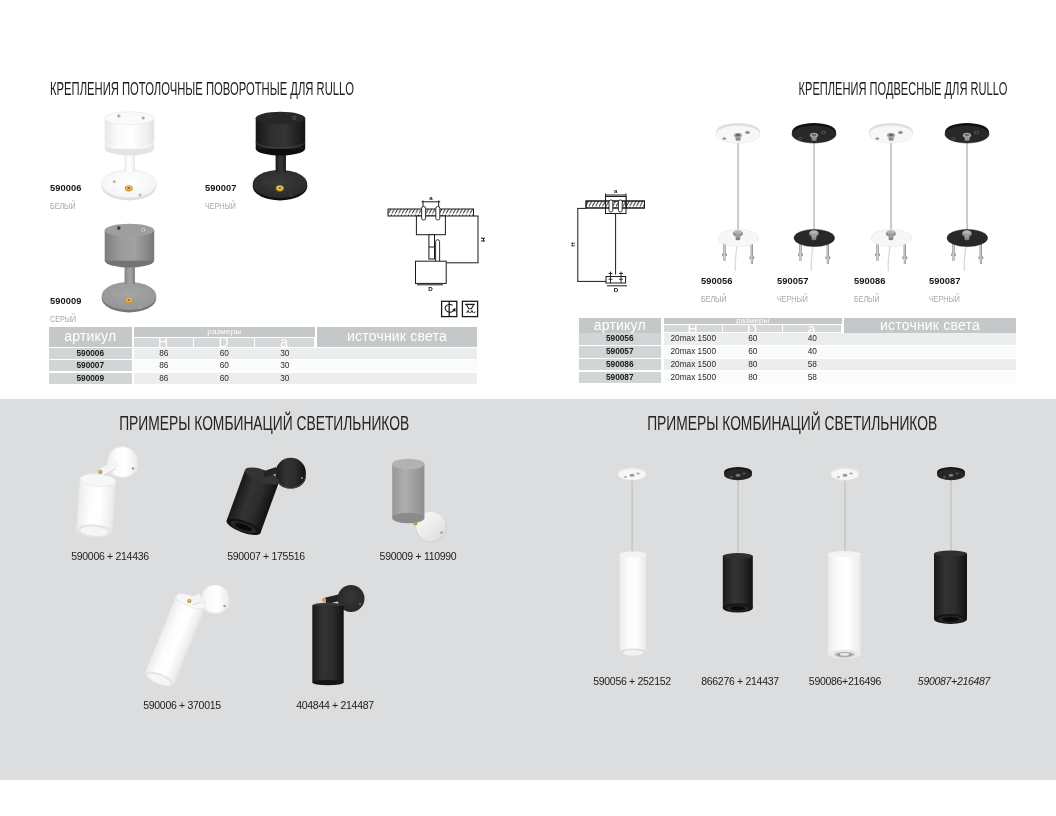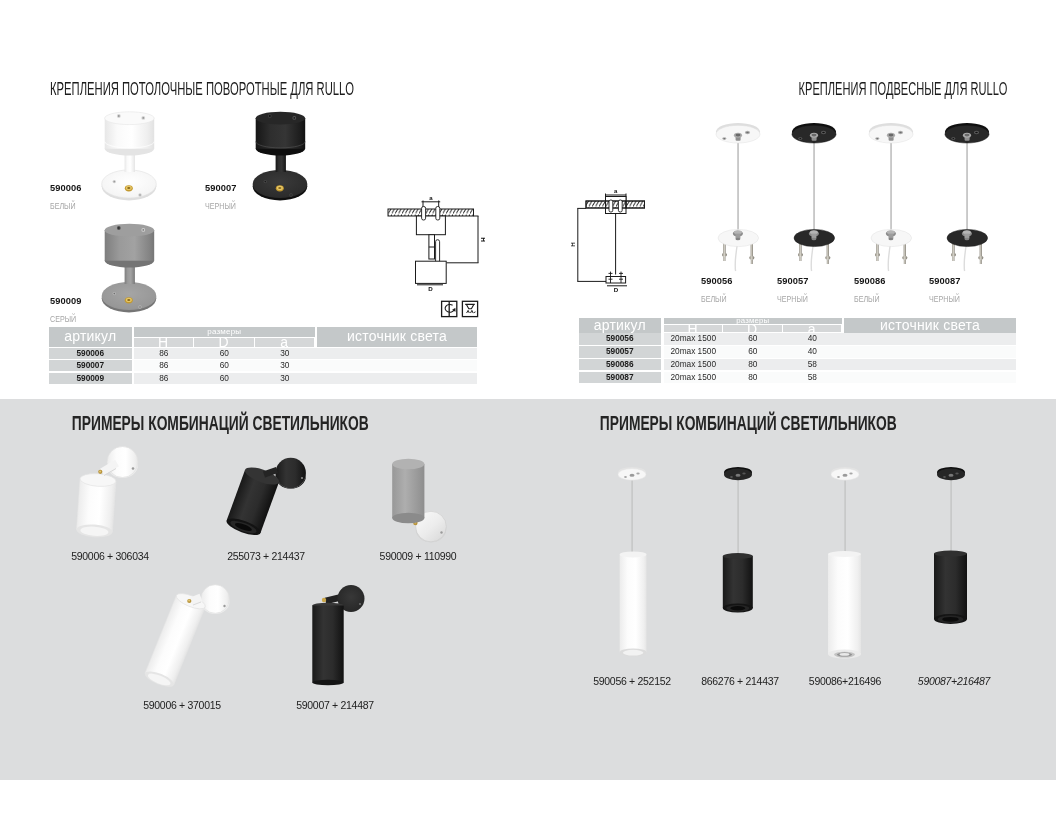--- a/index.html
+++ b/index.html
@@ -1,20 +1,20 @@
 <!DOCTYPE html>
 <html><head>
 <meta charset="utf-8">
 <style>
   html,body{margin:0;padding:0;background:#fff;}
   #page{position:relative;width:1056px;height:816px;background:#fff;overflow:hidden;
         font-family:"Liberation Sans",sans-serif;-webkit-font-smoothing:antialiased;}
   .abs{position:absolute;}
   .h1{position:absolute;font-size:17.5px;font-weight:normal;color:#1c1c1c;white-space:nowrap;}
-  .sect{position:absolute;width:528px;text-align:left;font-size:20.5px;font-weight:bold;color:#242424;white-space:nowrap;}
+  .sect{position:absolute;width:528px;text-align:center;font-size:20.5px;font-weight:normal;color:#242424;white-space:nowrap;}
   .code{font-size:9.3px;font-weight:bold;color:#161616;line-height:11.5px;letter-spacing:.1px;}
   .cname{font-size:8.7px;color:#a6a6a6;line-height:11px;display:inline-block;transform:scaleX(.82);transform-origin:0 0;}
   .combo{position:absolute;font-size:10.5px;color:#222;white-space:nowrap;text-align:center;width:160px;letter-spacing:-.3px;}
   .grayband{position:absolute;left:0;top:399px;width:1056px;height:381px;background:#dcddde;}
   
   .tcell{position:absolute;overflow:hidden;}
   .thead{color:#fff;font-size:14px;text-align:center;letter-spacing:.2px;}
   .tdata{color:#2a2a2a;font-size:8.3px;text-align:center;}
   .artnum{color:#1a1a1a;font-size:8.3px;font-weight:bold;text-align:center;}
 </style>
@@ -298,25 +298,25 @@
 
       <line x1="21" y1="22.4" x2="12.3" y2="22.4"></line>
       <line x1="12.8" y1="22.4" x2="12.8" y2="95.4"></line>
       <line x1="41" y1="95.4" x2="12.3" y2="95.4"></line>
     </g>
     <text x="50.7" y="7" font-size="6" font-weight="bold" fill="#111" text-anchor="middle" font-family="Liberation Sans, sans-serif">a</text>
     <text x="51" y="105.8" font-size="6.2" font-weight="bold" fill="#111" text-anchor="middle" font-family="Liberation Sans, sans-serif">D</text>
     <text x="7.5" y="60.5" font-size="6.2" font-weight="bold" fill="#111" text-anchor="middle" font-family="Liberation Sans, sans-serif" transform="rotate(90 7.5 58.5)">H</text>
   </svg>
 
-  <div class="combo" style="left:30px;top:550px;">590006 + 306034</div>
-  <div class="combo" style="left:186px;top:550px;">255073 + 214437</div>
+  <div class="combo" style="left:30px;top:550px;">590006 + 214436</div>
+  <div class="combo" style="left:186px;top:550px;">590007 + 175516</div>
   <div class="combo" style="left:338px;top:550px;">590009 + 110990</div>
   <div class="combo" style="left:102px;top:699px;">590006 + 370015</div>
-  <div class="combo" style="left:255px;top:699px;">590007 + 214487</div>
+  <div class="combo" style="left:255px;top:699px;">404844 + 214487</div>
 
   <svg class="abs" style="left:74px;top:444px;" width="76" height="100" viewBox="0 0 76 100">
     <circle cx="48.5" cy="18" r="15.5" fill="url(#tubeW)" stroke="#e0e0e0" stroke-width=".7"></circle>
     <path d="M33 18 a15.5 15.5 0 0 0 31 0 l0 3 a15.5 13 0 0 1 -31 0z" fill="#ececec"></path>
     <circle cx="59" cy="24.5" r="1.3" fill="#9a9a9a"></circle>
     <g transform="rotate(4 24 36)">
       <rect x="6" y="36" width="36" height="51" fill="url(#tubeW)"></rect>
       <rect x="6" y="36" width="36" height="51" fill="none" stroke="#e6e6e6" stroke-width=".5"></rect>
       <ellipse cx="24" cy="87" rx="18" ry="6.3" fill="#e5e5e5"></ellipse>
       <ellipse cx="24" cy="87.4" rx="14" ry="4.6" fill="#f5f5f5"></ellipse>

